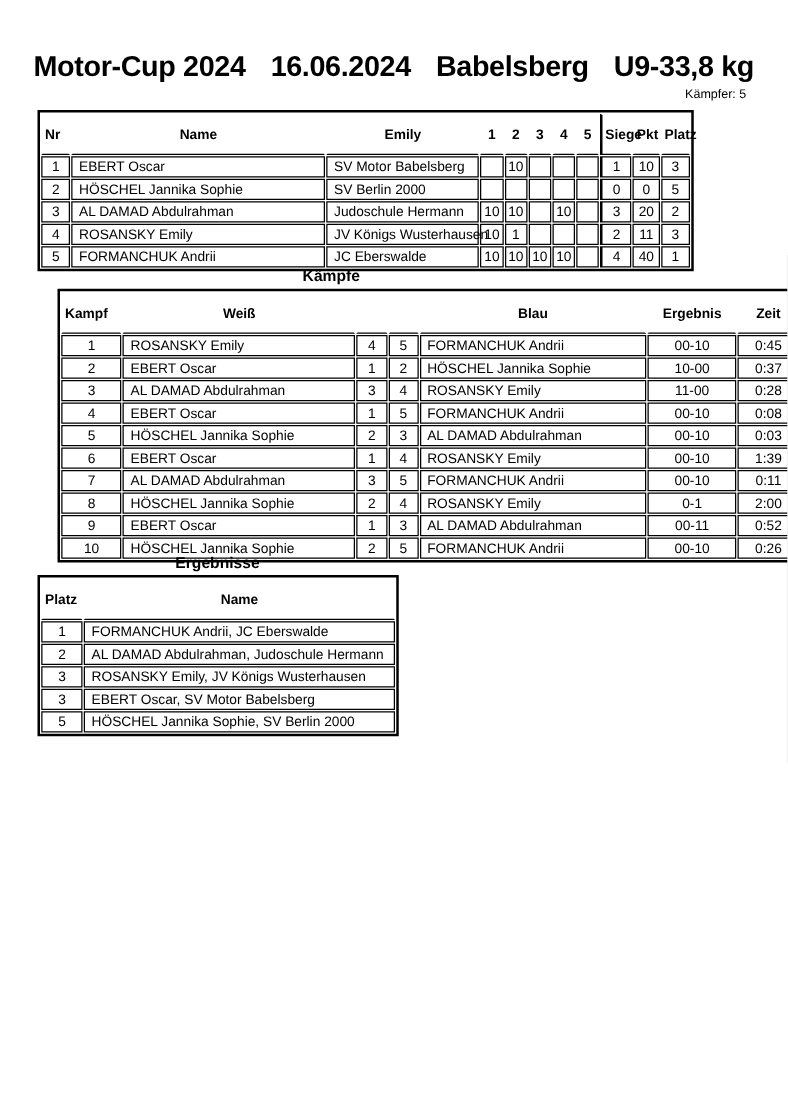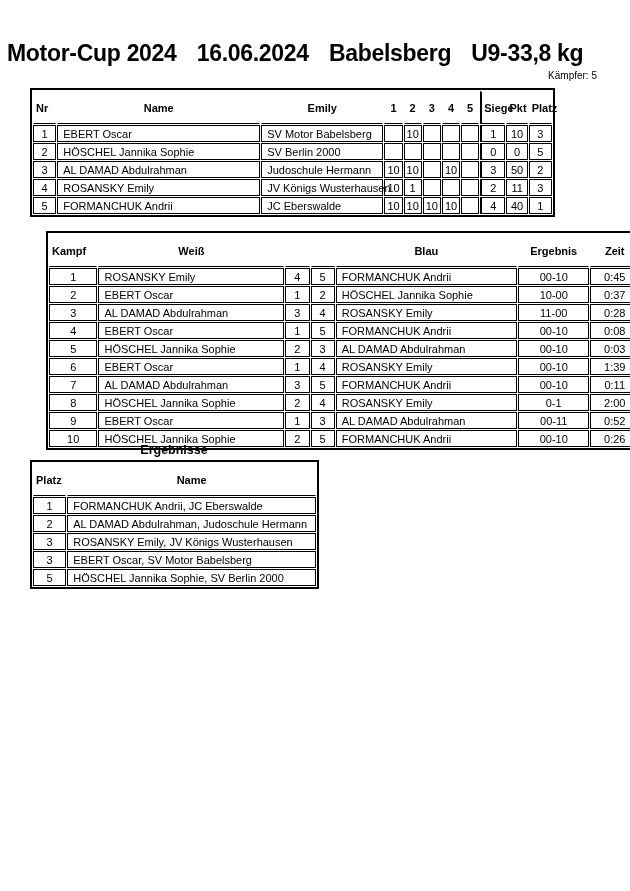--- a/index.html
+++ b/index.html
@@ -4,21 +4,21 @@
 <style>
   html,body { margin:0; padding:0; background:#e8e8e8; }
   .page {
     position:relative; width:630px; height:891px; margin:0 auto;
     background:#ffffff; color:#000;
     font-family:"Liberation Sans","DejaVu Sans",sans-serif;
     overflow:hidden;
   }
   .main-title {
     position:absolute; top:40px; left:0; width:630px;
-    text-align:left; font-size:23px; font-weight:bold; letter-spacing:-0.3px;
+    text-align:center; font-size:23px; font-weight:bold; letter-spacing:-0.3px;
     white-space:nowrap;
   }
   .main-title .tpart { margin:0 7px; }
   .sub-title {
     position:absolute; font-size:12.5px; font-weight:bold; text-align:center;
   }
   .sub-kampfer   { top:67px;  left:30px; width:434px; }
   .sub-kampfe    { top:214px; left:30px; width:470px; }
   .sub-ergebnisse{ top:443px; left:30px; width:288px; }
   .fighter-count { position:absolute; top:70px; right:33px; font-size:10px; }
@@ -127,21 +127,21 @@
         <tr>
           <td class="c-nr">3</td>
           <td class="c-name">AL DAMAD Abdulrahman</td>
           <td class="c-verein">Judoschule Hermann</td>
           <td class="c-r1">10</td>
           <td class="c-r2">10</td>
           <td class="c-r3"></td>
           <td class="c-r4">10</td>
           <td class="c-r5"></td>
           <td class="c-siege">3</td>
-          <td class="c-pkt">50</td>
+          <td class="c-pkt">20</td>
           <td class="c-platz">2</td>
         </tr>
         <tr>
           <td class="c-nr">4</td>
           <td class="c-name">ROSANSKY Emily</td>
           <td class="c-verein">JV Königs Wusterhausen</td>
           <td class="c-r1">10</td>
           <td class="c-r2">1</td>
           <td class="c-r3"></td>
           <td class="c-r4"></td>
@@ -159,20 +159,21 @@
           <td class="c-r3">10</td>
           <td class="c-r4">10</td>
           <td class="c-r5"></td>
           <td class="c-siege">4</td>
           <td class="c-pkt">40</td>
           <td class="c-platz">1</td>
         </tr>
       </tbody>
   </table>
 
+  <div class="sub-title sub-kampfe">Kämpfe</div>
 
   <table class="rtable t2">
     <colgroup>
       <col class="w-kampf">
         <col class="w-weiss">
         <col class="w-sm">
         <col class="w-sm">
       <col class="w-blau">
         <col class="w-erg">
         <col class="w-zeit">

